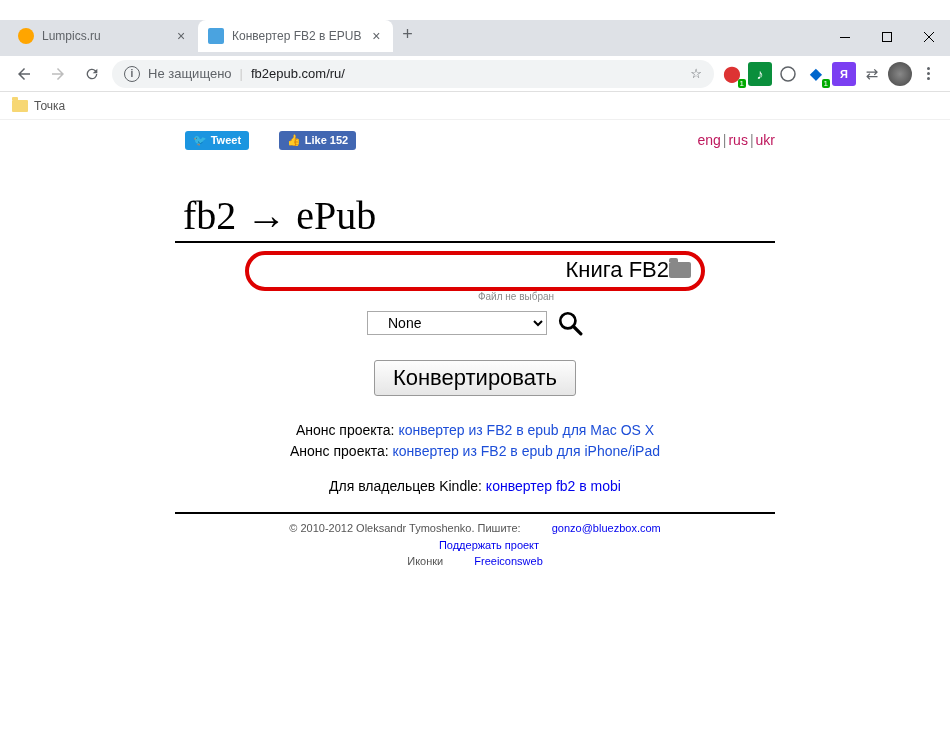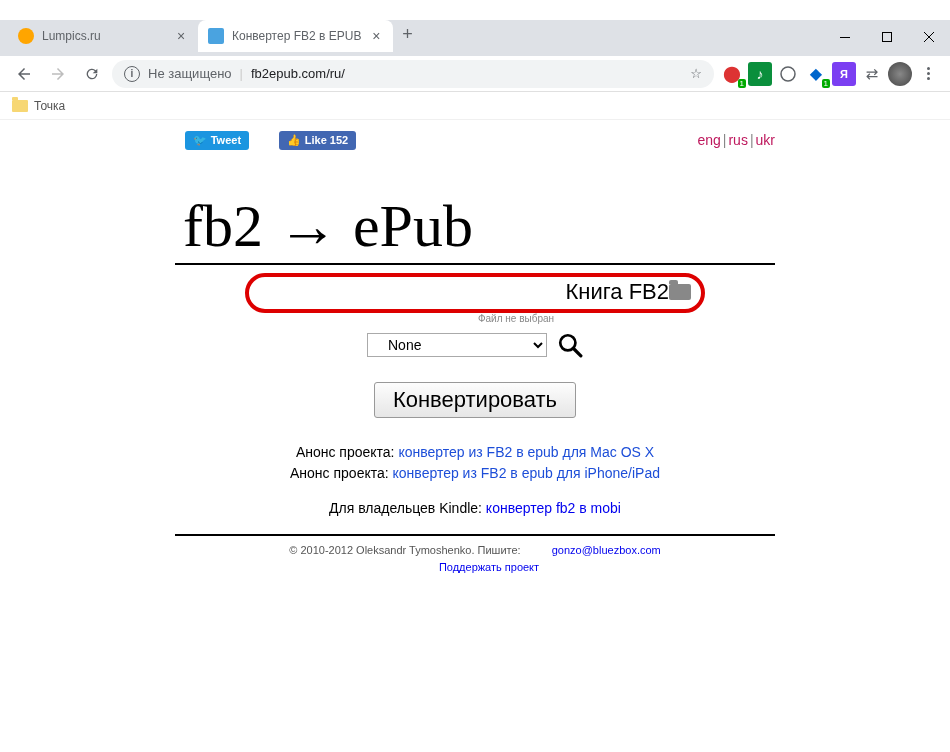--- a/index.html
+++ b/index.html
@@ -37,21 +37,21 @@
 .page { background: #fff; padding: 8px 0 0 0; }
 .container { width: 600px; margin: 0 auto; position: relative; }
 .top-row { display: flex; align-items: center; height: 24px; margin-bottom: 40px; }
 .social { display: flex; gap: 30px; margin-left: 10px; }
 .tweet-btn { background: #1b95e0; color: #fff; font-size: 11px; font-weight: bold; padding: 3px 8px; border-radius: 3px; display: flex; align-items: center; gap: 4px; }
 .like-btn { background: #4267b2; color: #fff; font-size: 11px; font-weight: bold; padding: 3px 8px; border-radius: 3px; display: flex; align-items: center; gap: 4px; }
 .lang-links { margin-left: auto; font-size: 14px; color: #888; }
 .lang-links a { color: #be185d; text-decoration: none; }
 .lang-links .sep { color: #888; margin: 0 2px; }
 
-.logo { font-family: Georgia, 'Times New Roman', serif; font-size: 60px; color: #000; margin-left: 8px; margin-bottom: 2px; }
+.logo { font-family: Georgia, 'Times New Roman', serif; font-size: 40px; color: #000; margin-left: 8px; margin-bottom: 2px; }
 .divider { height: 2px; background: #000; margin-bottom: 8px; }
 
 .form-section { text-align: center; }
 .highlight-row { border: 4px solid #d00; border-radius: 22px; padding: 2px 10px 4px 10px; display: inline-block; margin-bottom: 0; width: 460px; }
 .row-inner { display: flex; align-items: center; justify-content: flex-end; gap: 0; }
 .row-label { font-size: 22px; color: #000; }
 .folder-icon { width: 22px; height: 16px; background: #888; border-radius: 2px; position: relative; display: inline-block; }
 .folder-icon::before { content: ""; position: absolute; top: -4px; left: 0; width: 9px; height: 4px; background: #888; border-radius: 2px 2px 0 0; }
 .file-hint { font-size: 10px; color: #888; margin-top: 0; margin-bottom: 8px; margin-left: 82px; }
 
@@ -214,16 +214,17 @@
       </div>
 
       <div class="kindle-line">
         <span>Для владельцев Kindle: </span><a>конвертер fb2 в mobi</a>
       </div>
 
       <div class="footer-divider"></div>
       <div class="footer">
         <div><span>© 2010-2012 Oleksandr Tymoshenko. Пишите: </span><a>gonzo@bluezbox.com</a></div>
         <div><a>Поддержать проект</a></div>
+        <div><span>Иконки </span><a>Freeiconsweb</a></div>
       </div>
     </div>
   </div>
 </div>
 
 </body></html>

